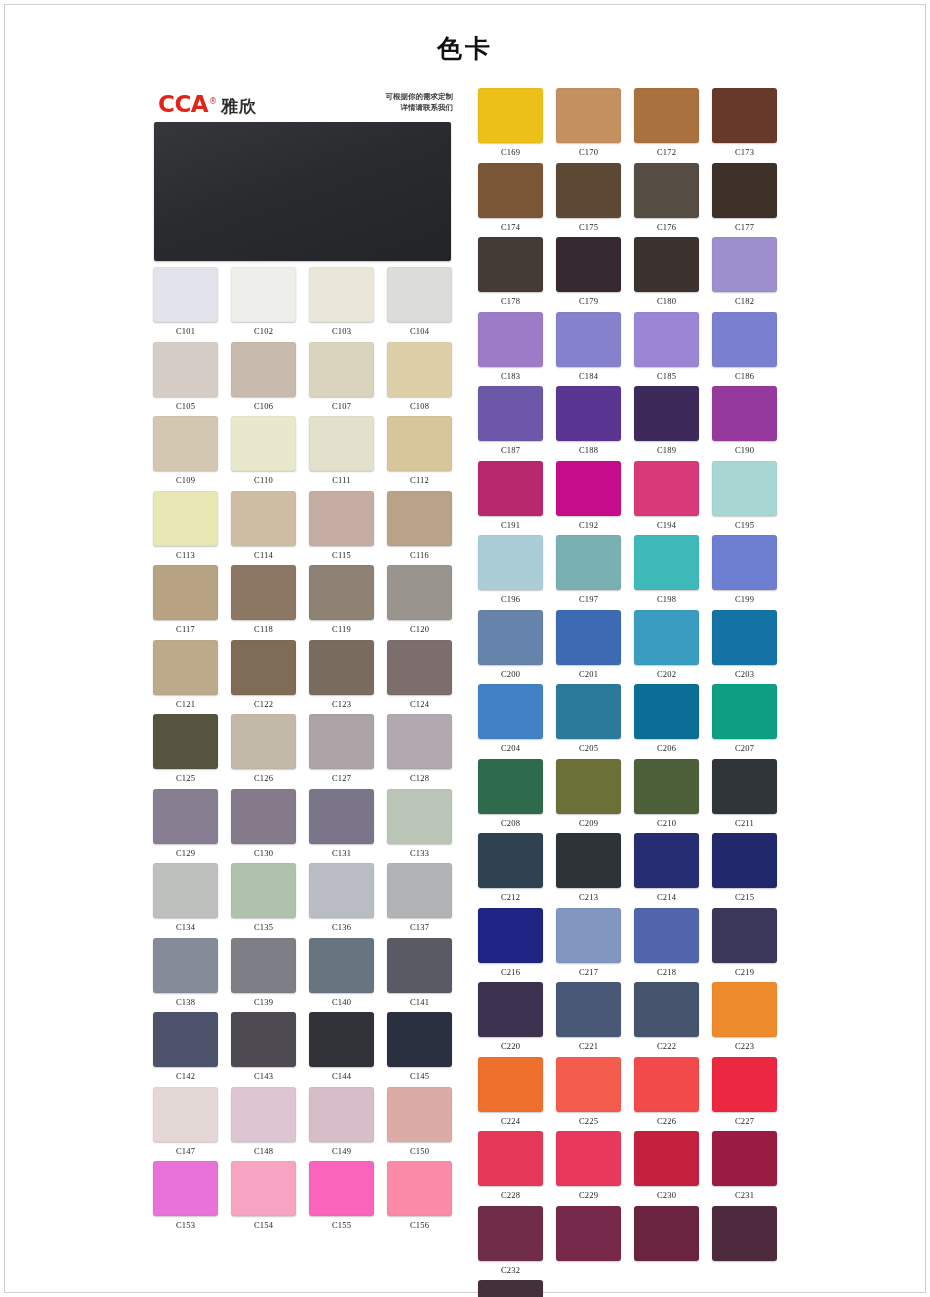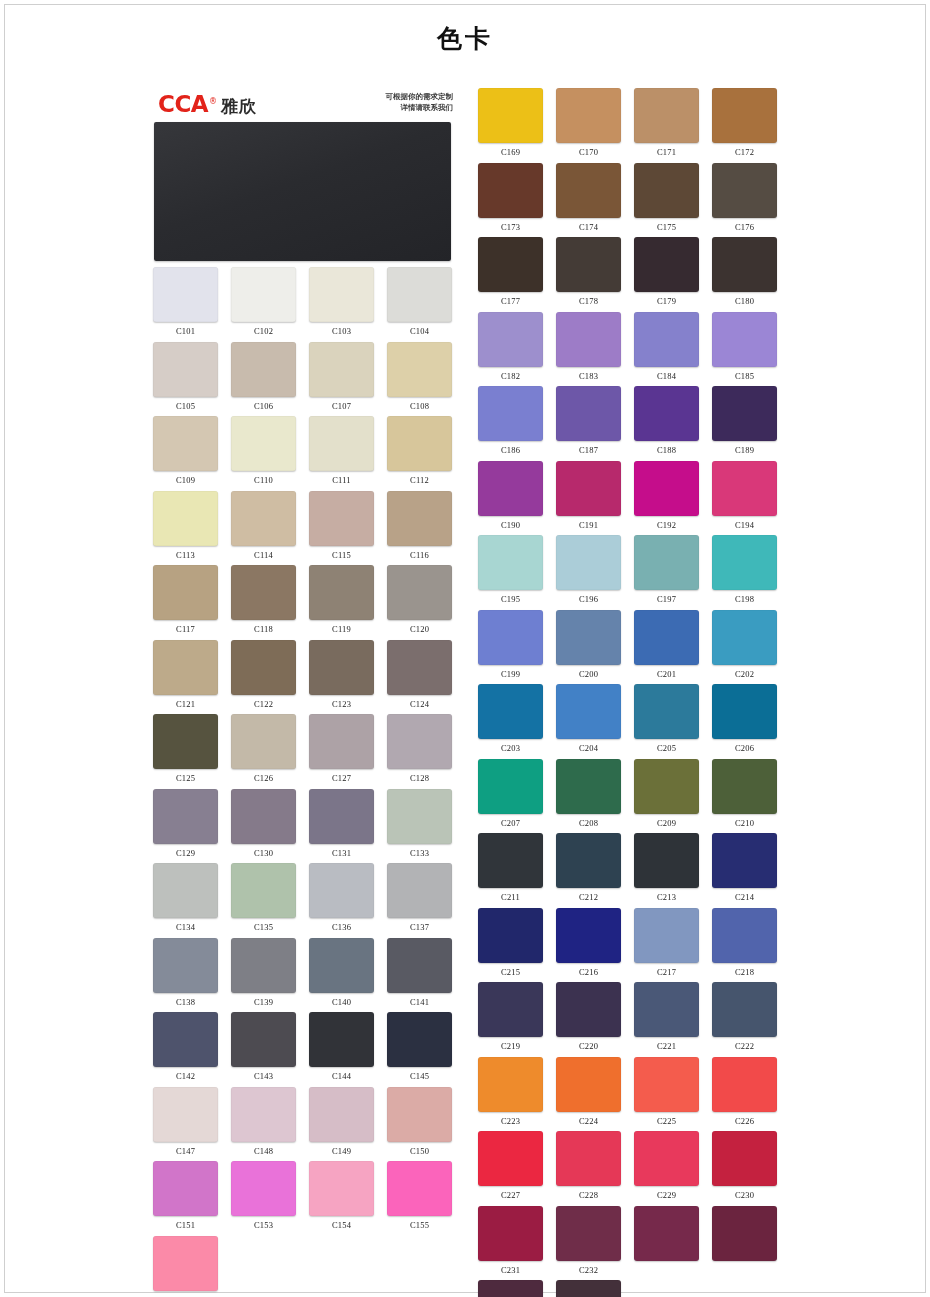--- a/index.html
+++ b/index.html
@@ -28,21 +28,21 @@
     pointer-events: none;
   }
 
   .page-title {
     text-align: center;
     font-family: "DejaVu Sans", "Liberation Sans", sans-serif;
     font-size: 25px;
     font-weight: bold;
     letter-spacing: 3px;
     color: #111;
-    padding-top: 22px;
+    padding-top: 32px;
     margin: 0 0 0 0;
   }
 
   .sheet {
     position: absolute;
     left: 150px;
     top: 82px;
     width: 630px;
   }
 
@@ -349,24 +349,20 @@
           </div>
           <div class="cell">
             <div class="chip" style="background: rgb(214, 189, 199);"></div>
             <div class="chip-label">C149</div>
           </div>
           <div class="cell">
             <div class="chip" style="background: rgb(219, 171, 166);"></div>
             <div class="chip-label">C150</div>
           </div>
           <div class="cell">
-            <div class="chip" style="background: rgb(209, 117, 201);"></div>
-            <div class="chip-label">C151</div>
-          </div>
-          <div class="cell">
             <div class="chip" style="background: rgb(233, 114, 217);"></div>
             <div class="chip-label">C153</div>
           </div>
           <div class="cell">
             <div class="chip" style="background: rgb(246, 164, 194);"></div>
             <div class="chip-label">C154</div>
           </div>
           <div class="cell">
             <div class="chip" style="background: rgb(251, 100, 187);"></div>
             <div class="chip-label">C155</div>
@@ -382,24 +378,20 @@
       <div class="grid" id="right-grid">
           <div class="cell">
             <div class="chip" style="background: rgb(236, 192, 23);"></div>
             <div class="chip-label">C169</div>
           </div>
           <div class="cell">
             <div class="chip" style="background: rgb(197, 144, 96);"></div>
             <div class="chip-label">C170</div>
           </div>
           <div class="cell">
-            <div class="chip" style="background: rgb(187, 144, 104);"></div>
-            <div class="chip-label">C171</div>
-          </div>
-          <div class="cell">
             <div class="chip" style="background: rgb(168, 113, 61);"></div>
             <div class="chip-label">C172</div>
           </div>
           <div class="cell">
             <div class="chip" style="background: rgb(103, 57, 42);"></div>
             <div class="chip-label">C173</div>
           </div>
           <div class="cell">
             <div class="chip" style="background: rgb(122, 86, 55);"></div>
             <div class="chip-label">C174</div>

